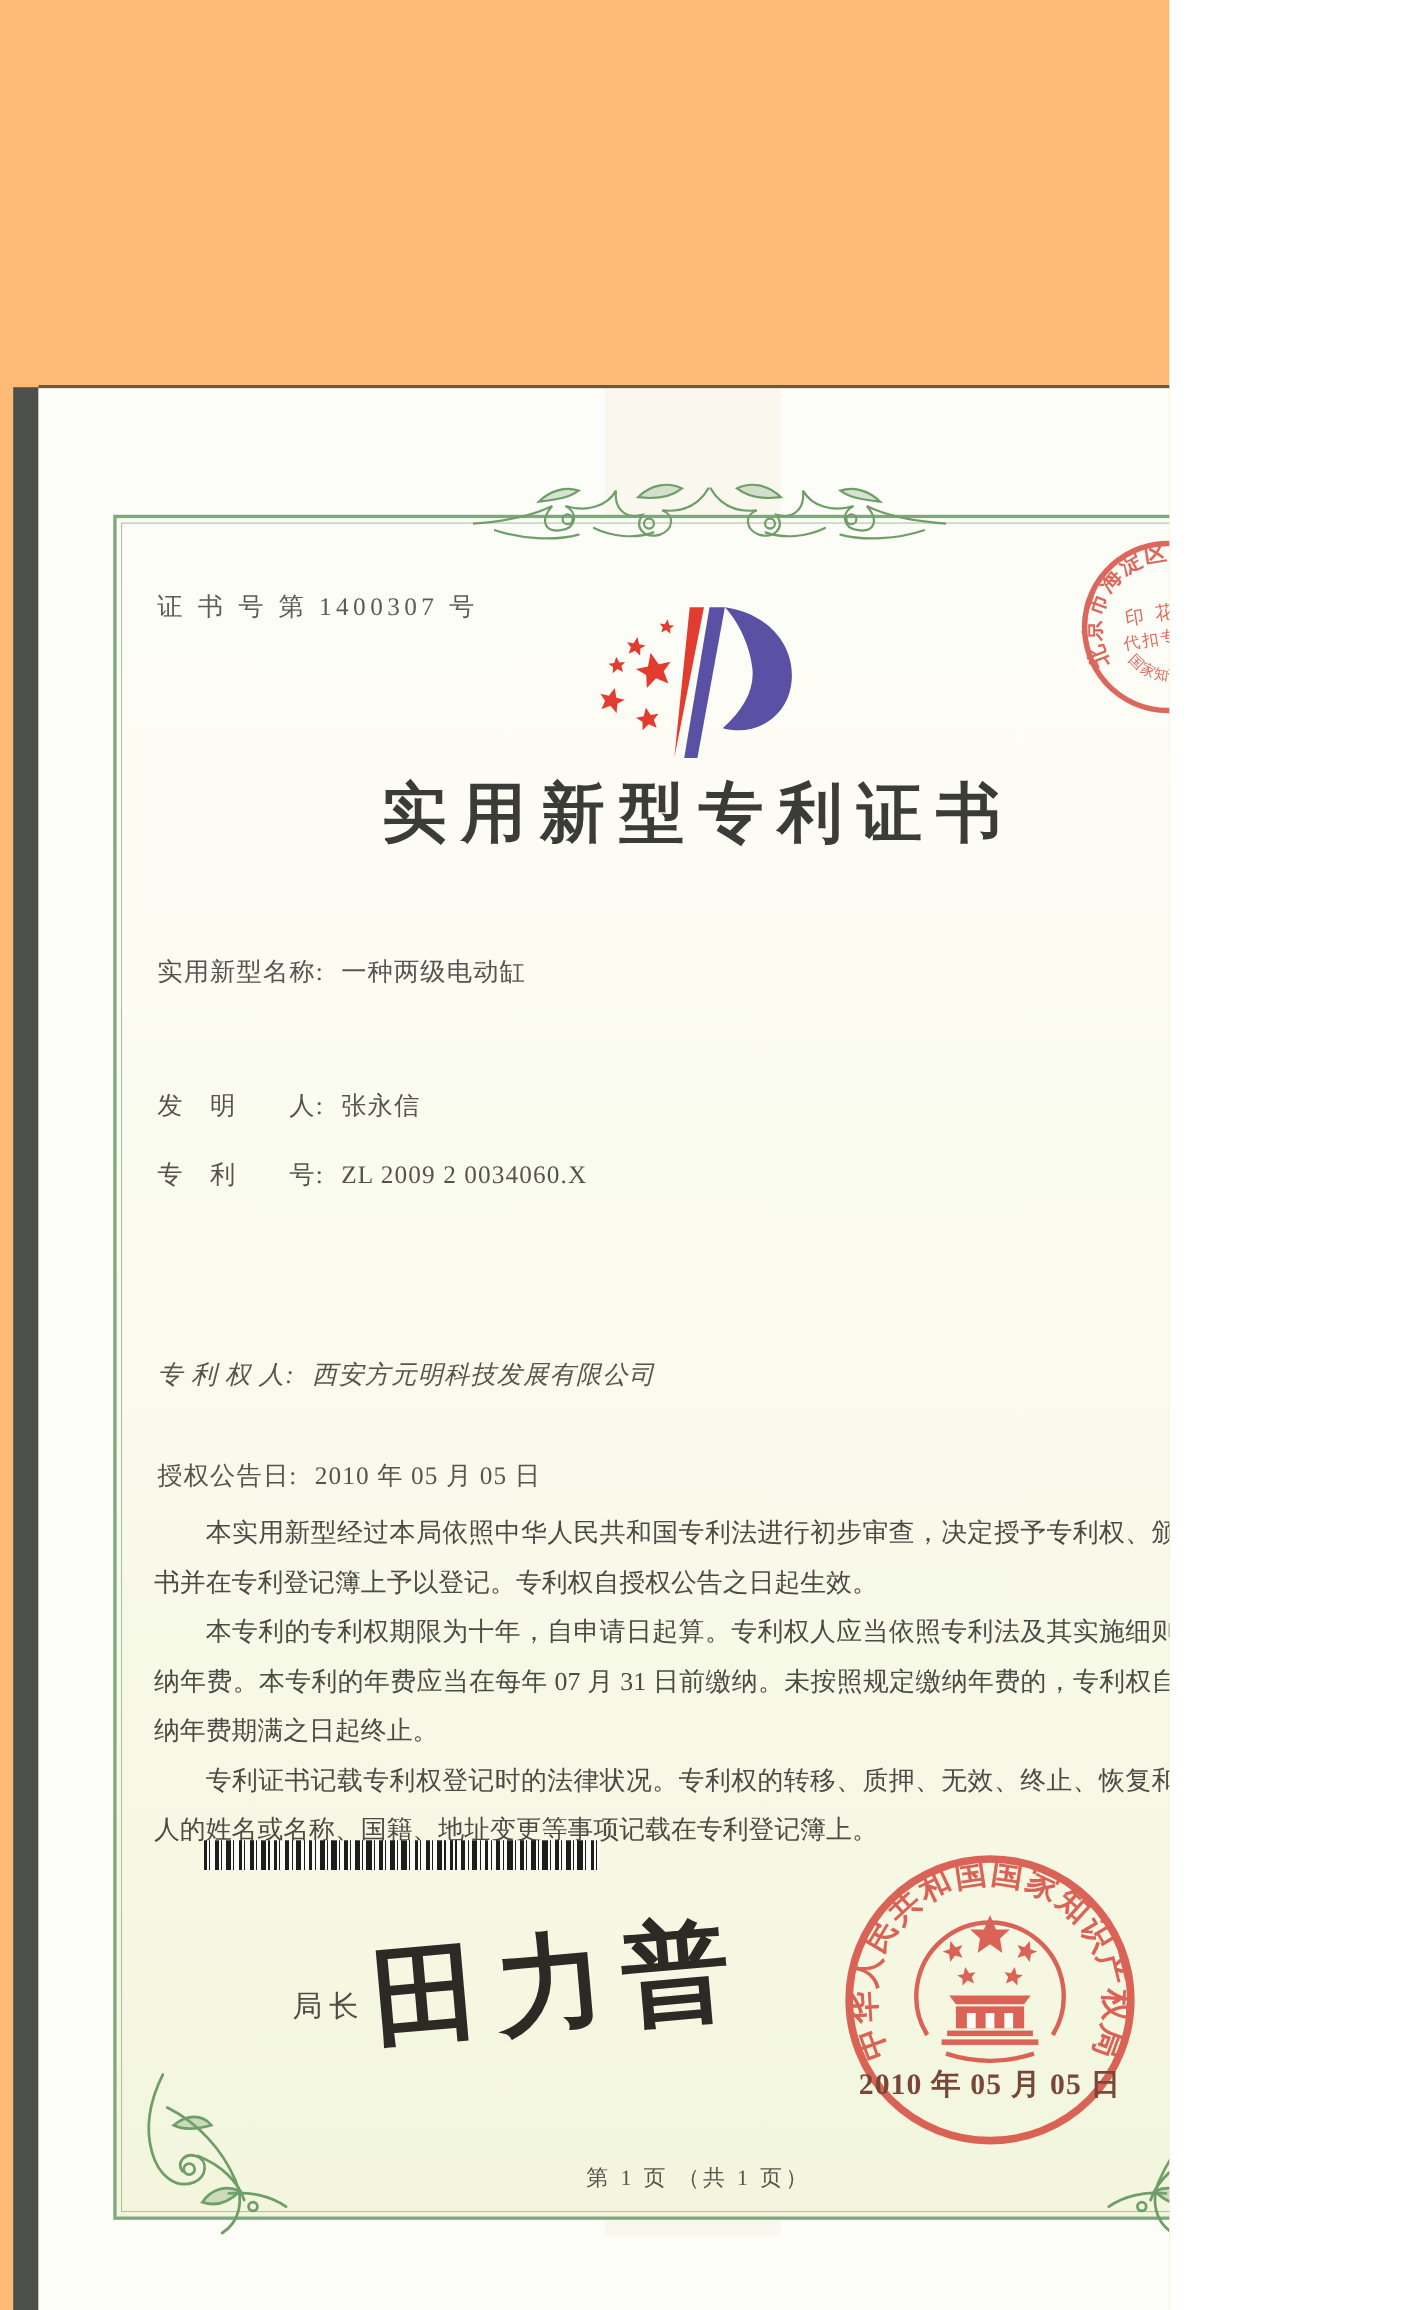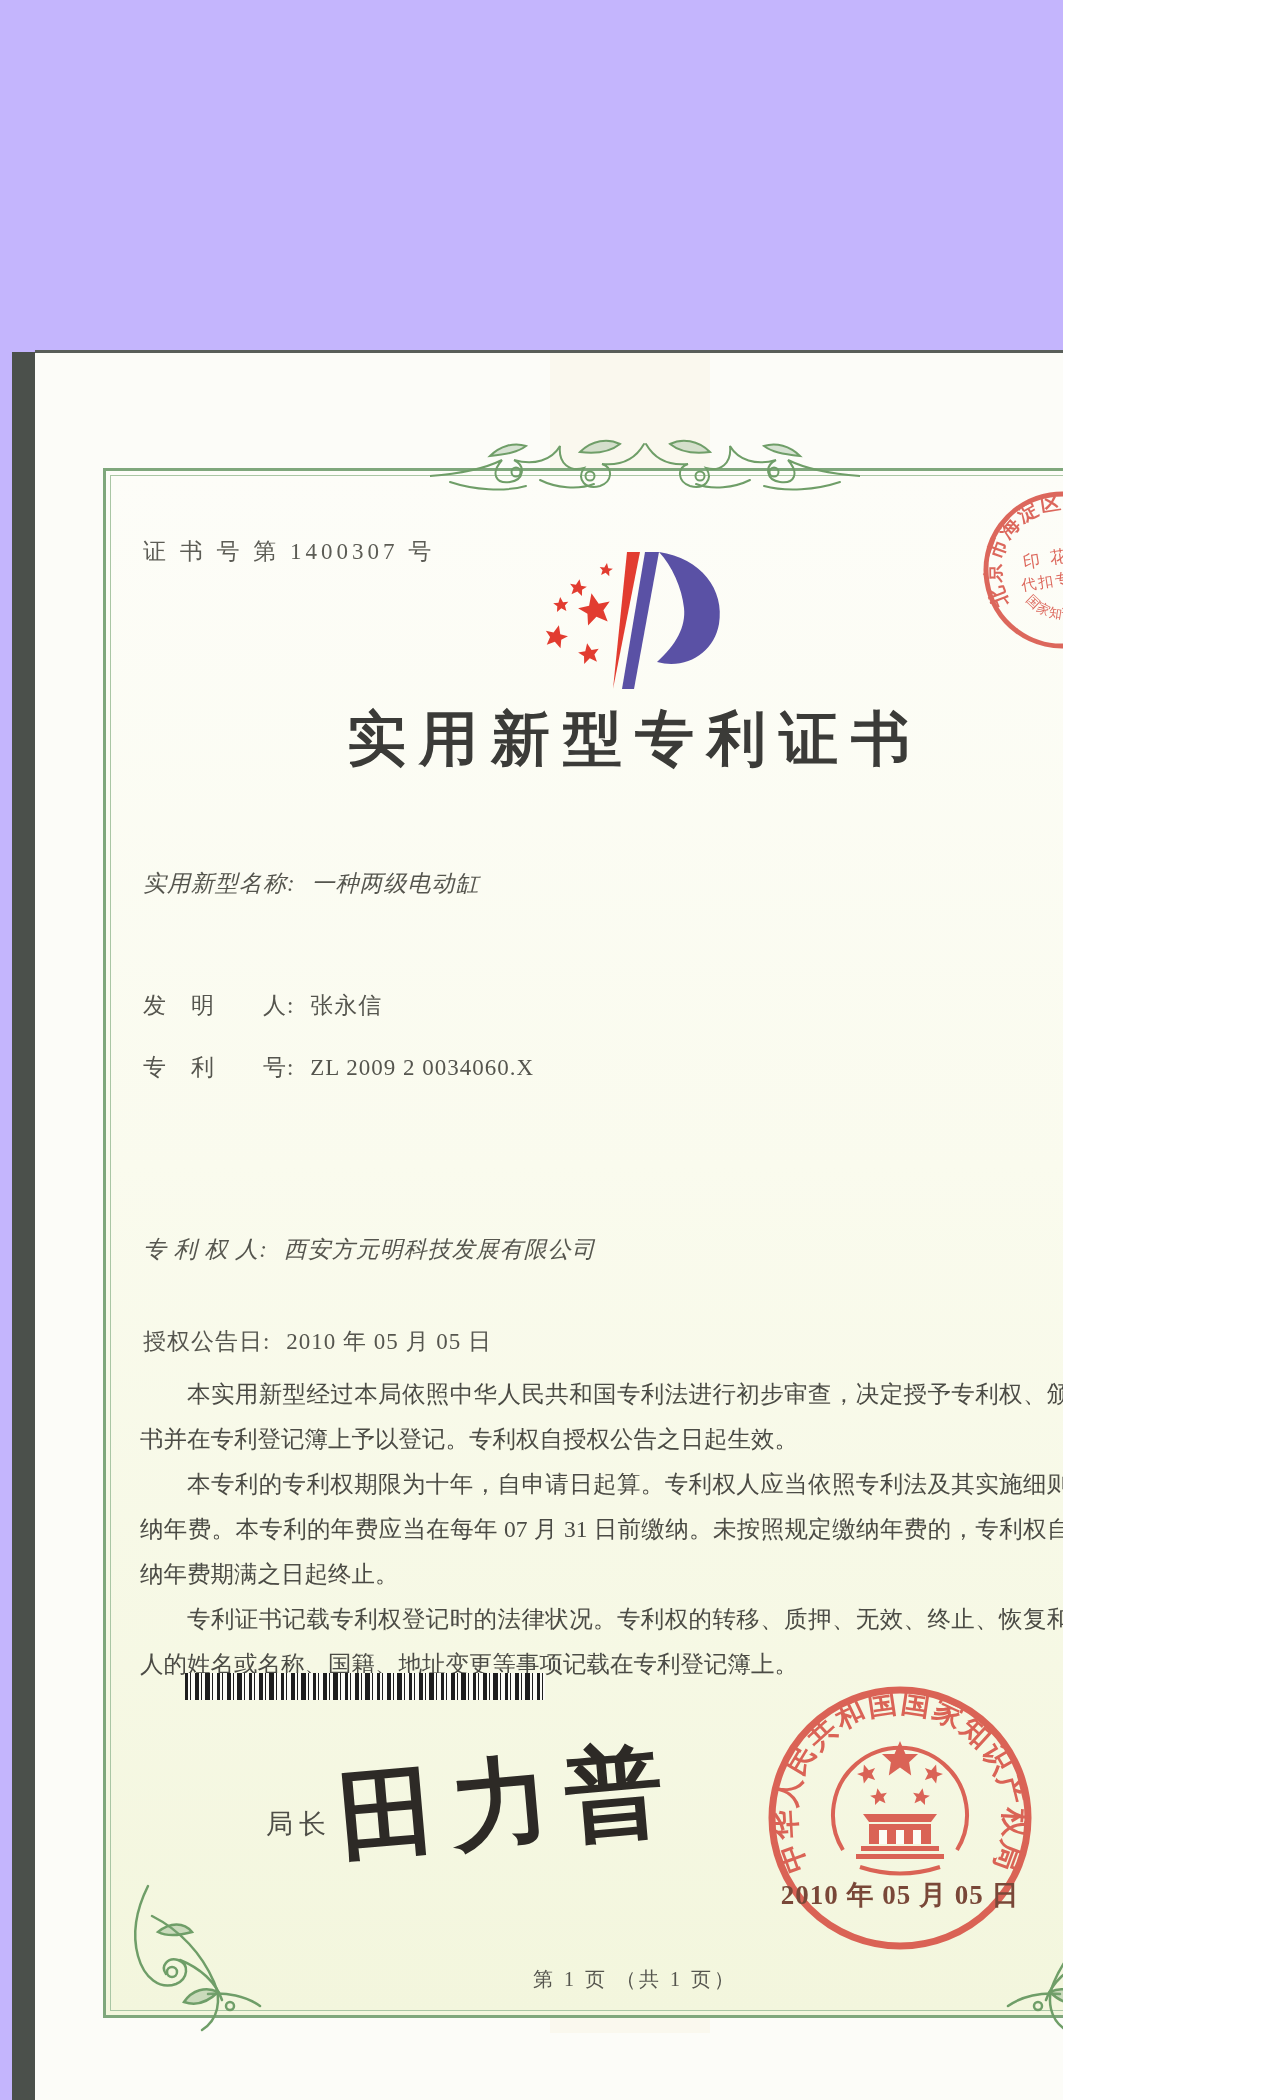--- a/index.html
+++ b/index.html
@@ -1,16 +1,16 @@
 <!DOCTYPE html>
 <html><head>
 <meta charset="utf-8">
 <style>
   html,body{margin:0;padding:0;background:#ffffff;}
-  #page{position:relative;width:1063px;height:2100px;background:#c4b5fd;overflow:hidden;
+  #page{position:relative;width:1063px;height:2100px;background:#fdba74;overflow:hidden;
         font-family:"Liberation Serif","DejaVu Serif",serif;}
 
   
   .scan-strip-left{position:absolute;left:12px;top:352px;width:23px;height:1748px;background:#4b504b;}
   .scan-line-top{position:absolute;left:35px;top:350px;width:1220px;height:3px;background:#595e59;}
   .scan-line-right{position:absolute;left:1251px;top:350px;width:4px;height:1100px;background:#575757;}
   .paper{position:absolute;left:35px;top:353px;width:1216px;height:1747px;background:#fcfcf8;}
   .scan-tint{position:absolute;left:550px;top:353px;width:160px;height:1680px;
              background:rgba(240,229,185,0.16);}
 
@@ -26,21 +26,21 @@
   .orn-br{left:995px;top:1882px;width:185px;height:155px;}
 
   
   .cert-no{position:absolute;left:143px;top:536px;font-size:23px;letter-spacing:4px;color:#5c5c55;}
   .logo{position:absolute;left:533px;top:548px;width:205px;height:152px;}
   .doc-title{position:absolute;left:103px;top:700px;width:1064px;text-align:center;
              font-size:59px;font-weight:600;letter-spacing:13px;color:#3b3b38;}
 
   .field{position:absolute;left:143px;font-size:23px;color:#55554e;letter-spacing:1px;white-space:nowrap;}
   .field .val{margin-left:9px;}
-  .f0{top:868px;font-style:italic;} .f1{top:990px;} .f2{top:1052px;} .f3{top:1144px;} .f4{top:1234px;font-style:italic;} .f5{top:1326px;}
+  .f0{top:868px;} .f1{top:990px;} .f2{top:1052px;} .f3{top:1144px;} .f4{top:1234px;font-style:italic;} .f5{top:1326px;}
 
   .body-text{position:absolute;left:140px;top:1372px;width:1002px;font-size:23.5px;
              line-height:45px;color:#4b4b45;text-align:justify;}
   .body-text p{margin:0;text-indent:2em;}
 
   .barcode{position:absolute;left:185px;top:1673px;width:360px;height:27px;
     background:repeating-linear-gradient(90deg,
       #1d1d1d 0 3px,#fbfbf6 3px 5px,#1d1d1d 5px 6px,#fbfbf6 6px 10px,
       #1d1d1d 10px 14px,#fbfbf6 14px 16px,#1d1d1d 16px 17px,#fbfbf6 17px 20px,
       #1d1d1d 20px 25px,#fbfbf6 25px 27px,#1d1d1d 27px 28px,#fbfbf6 28px 32px);}

